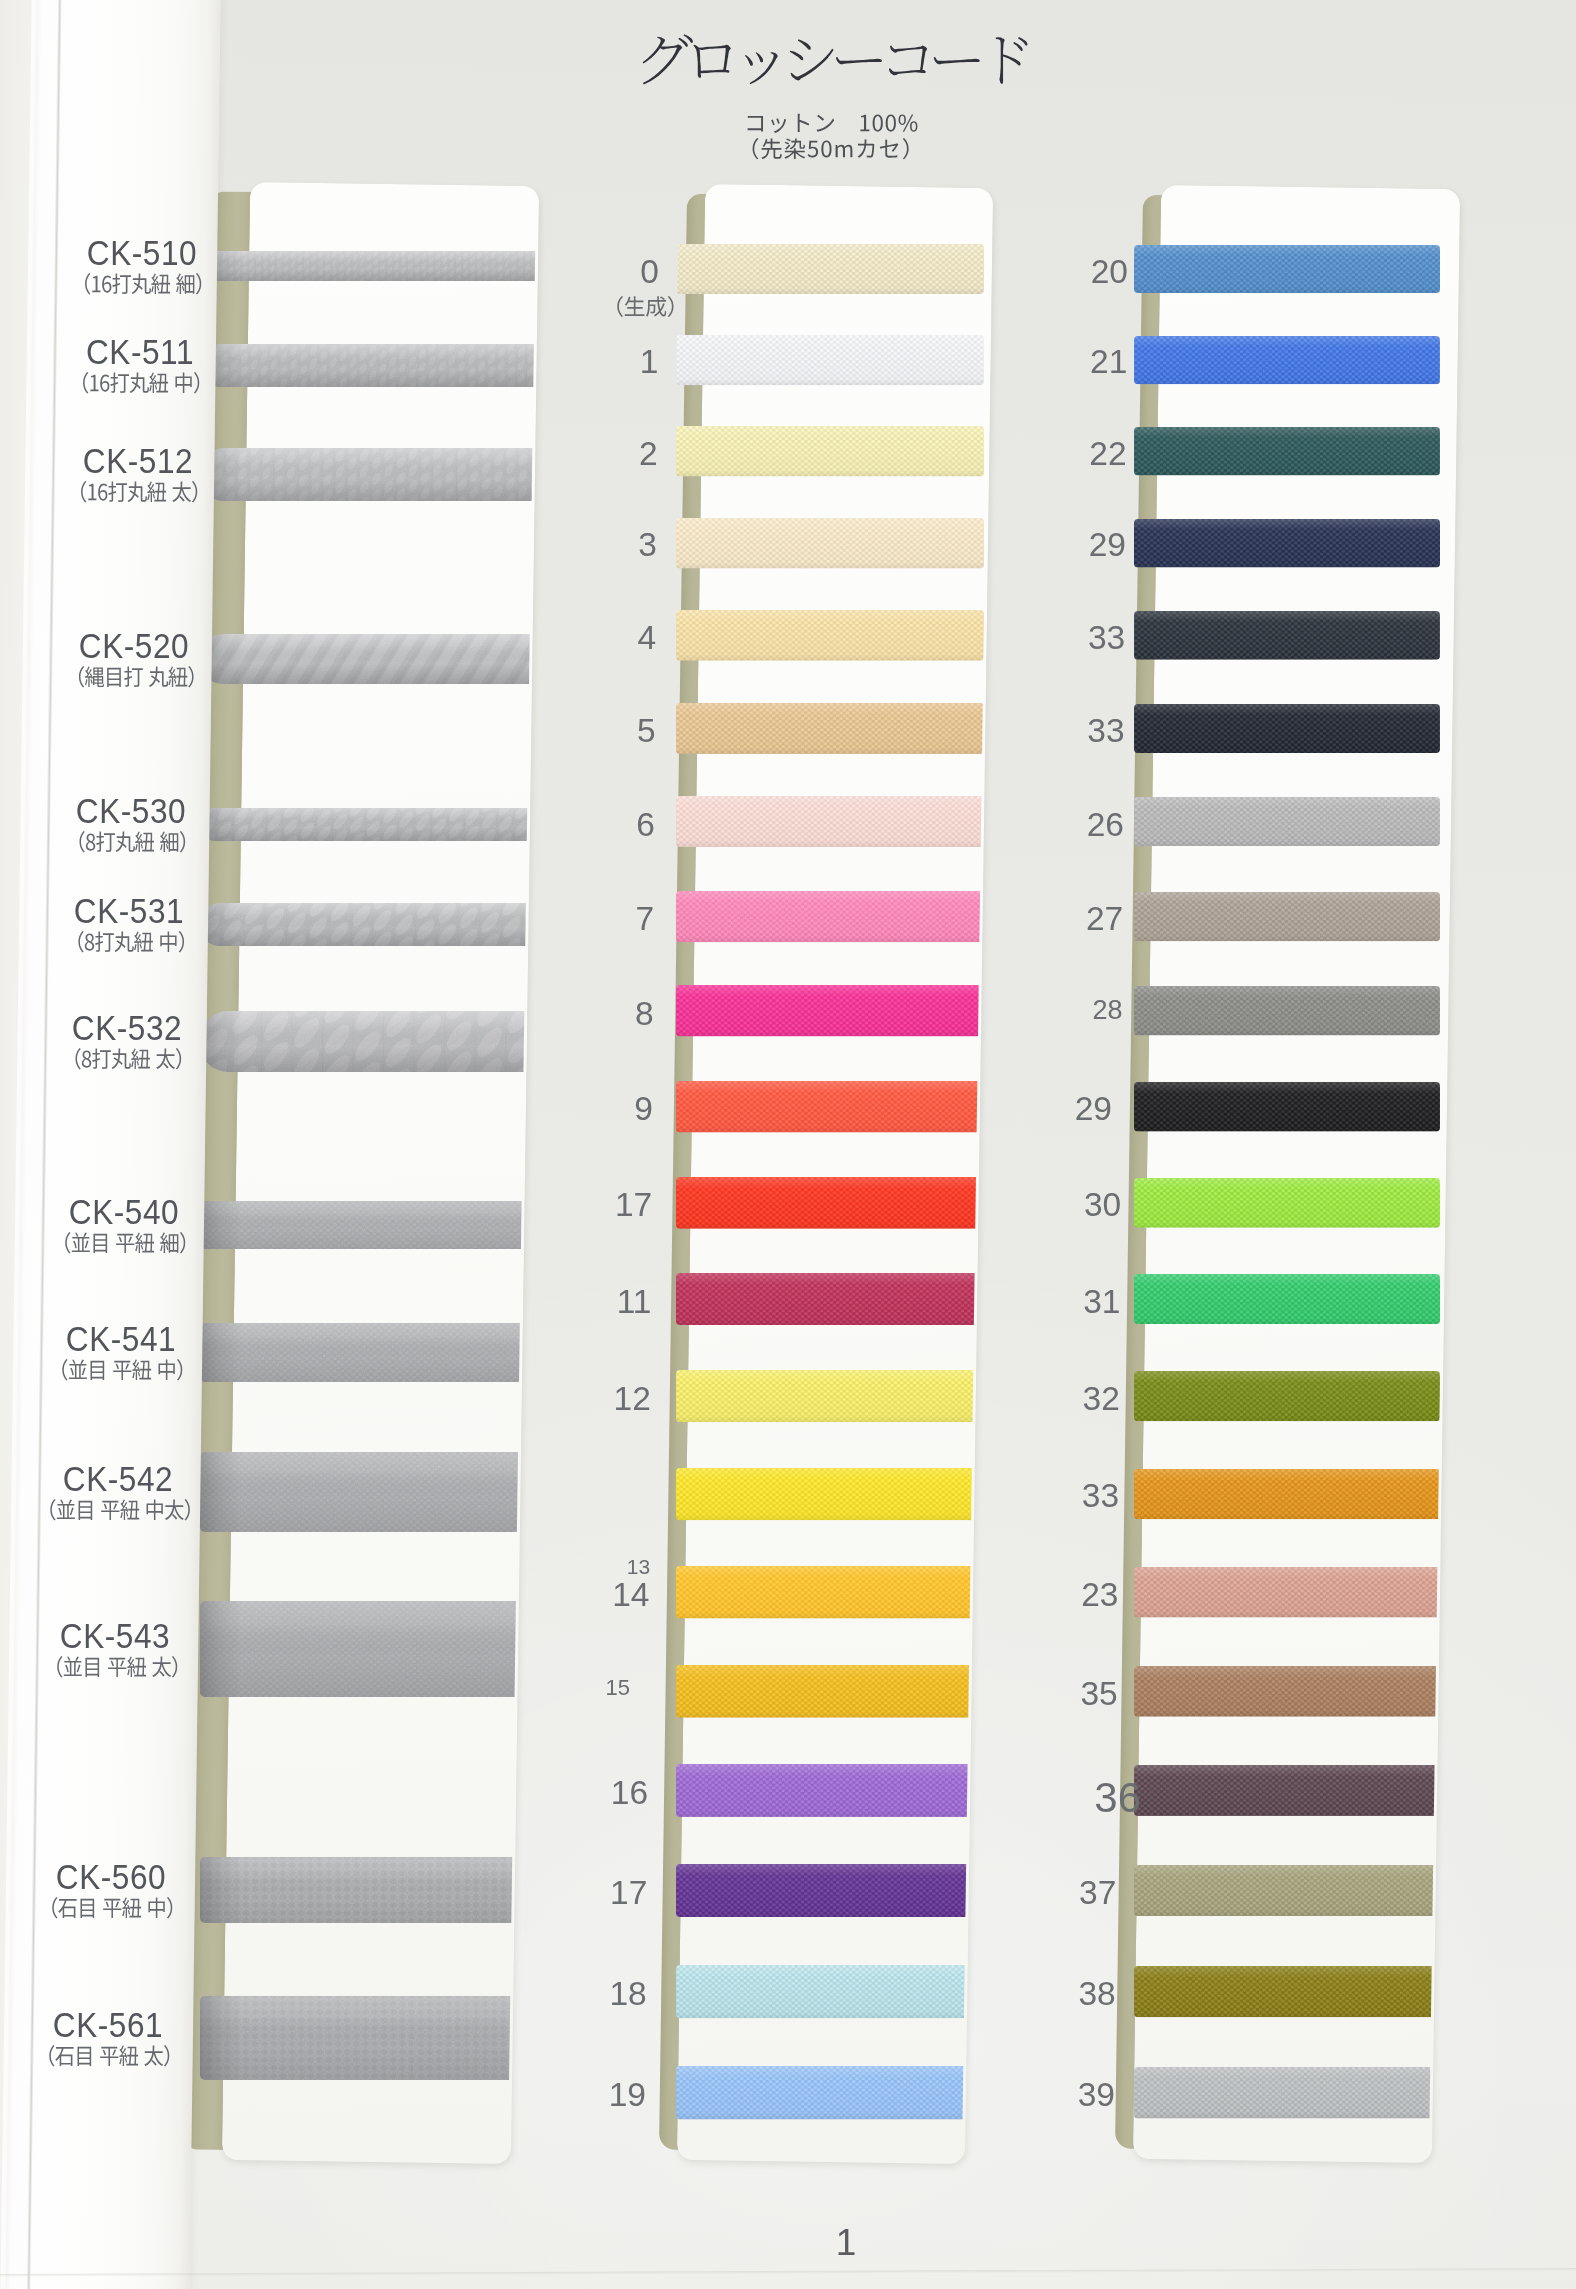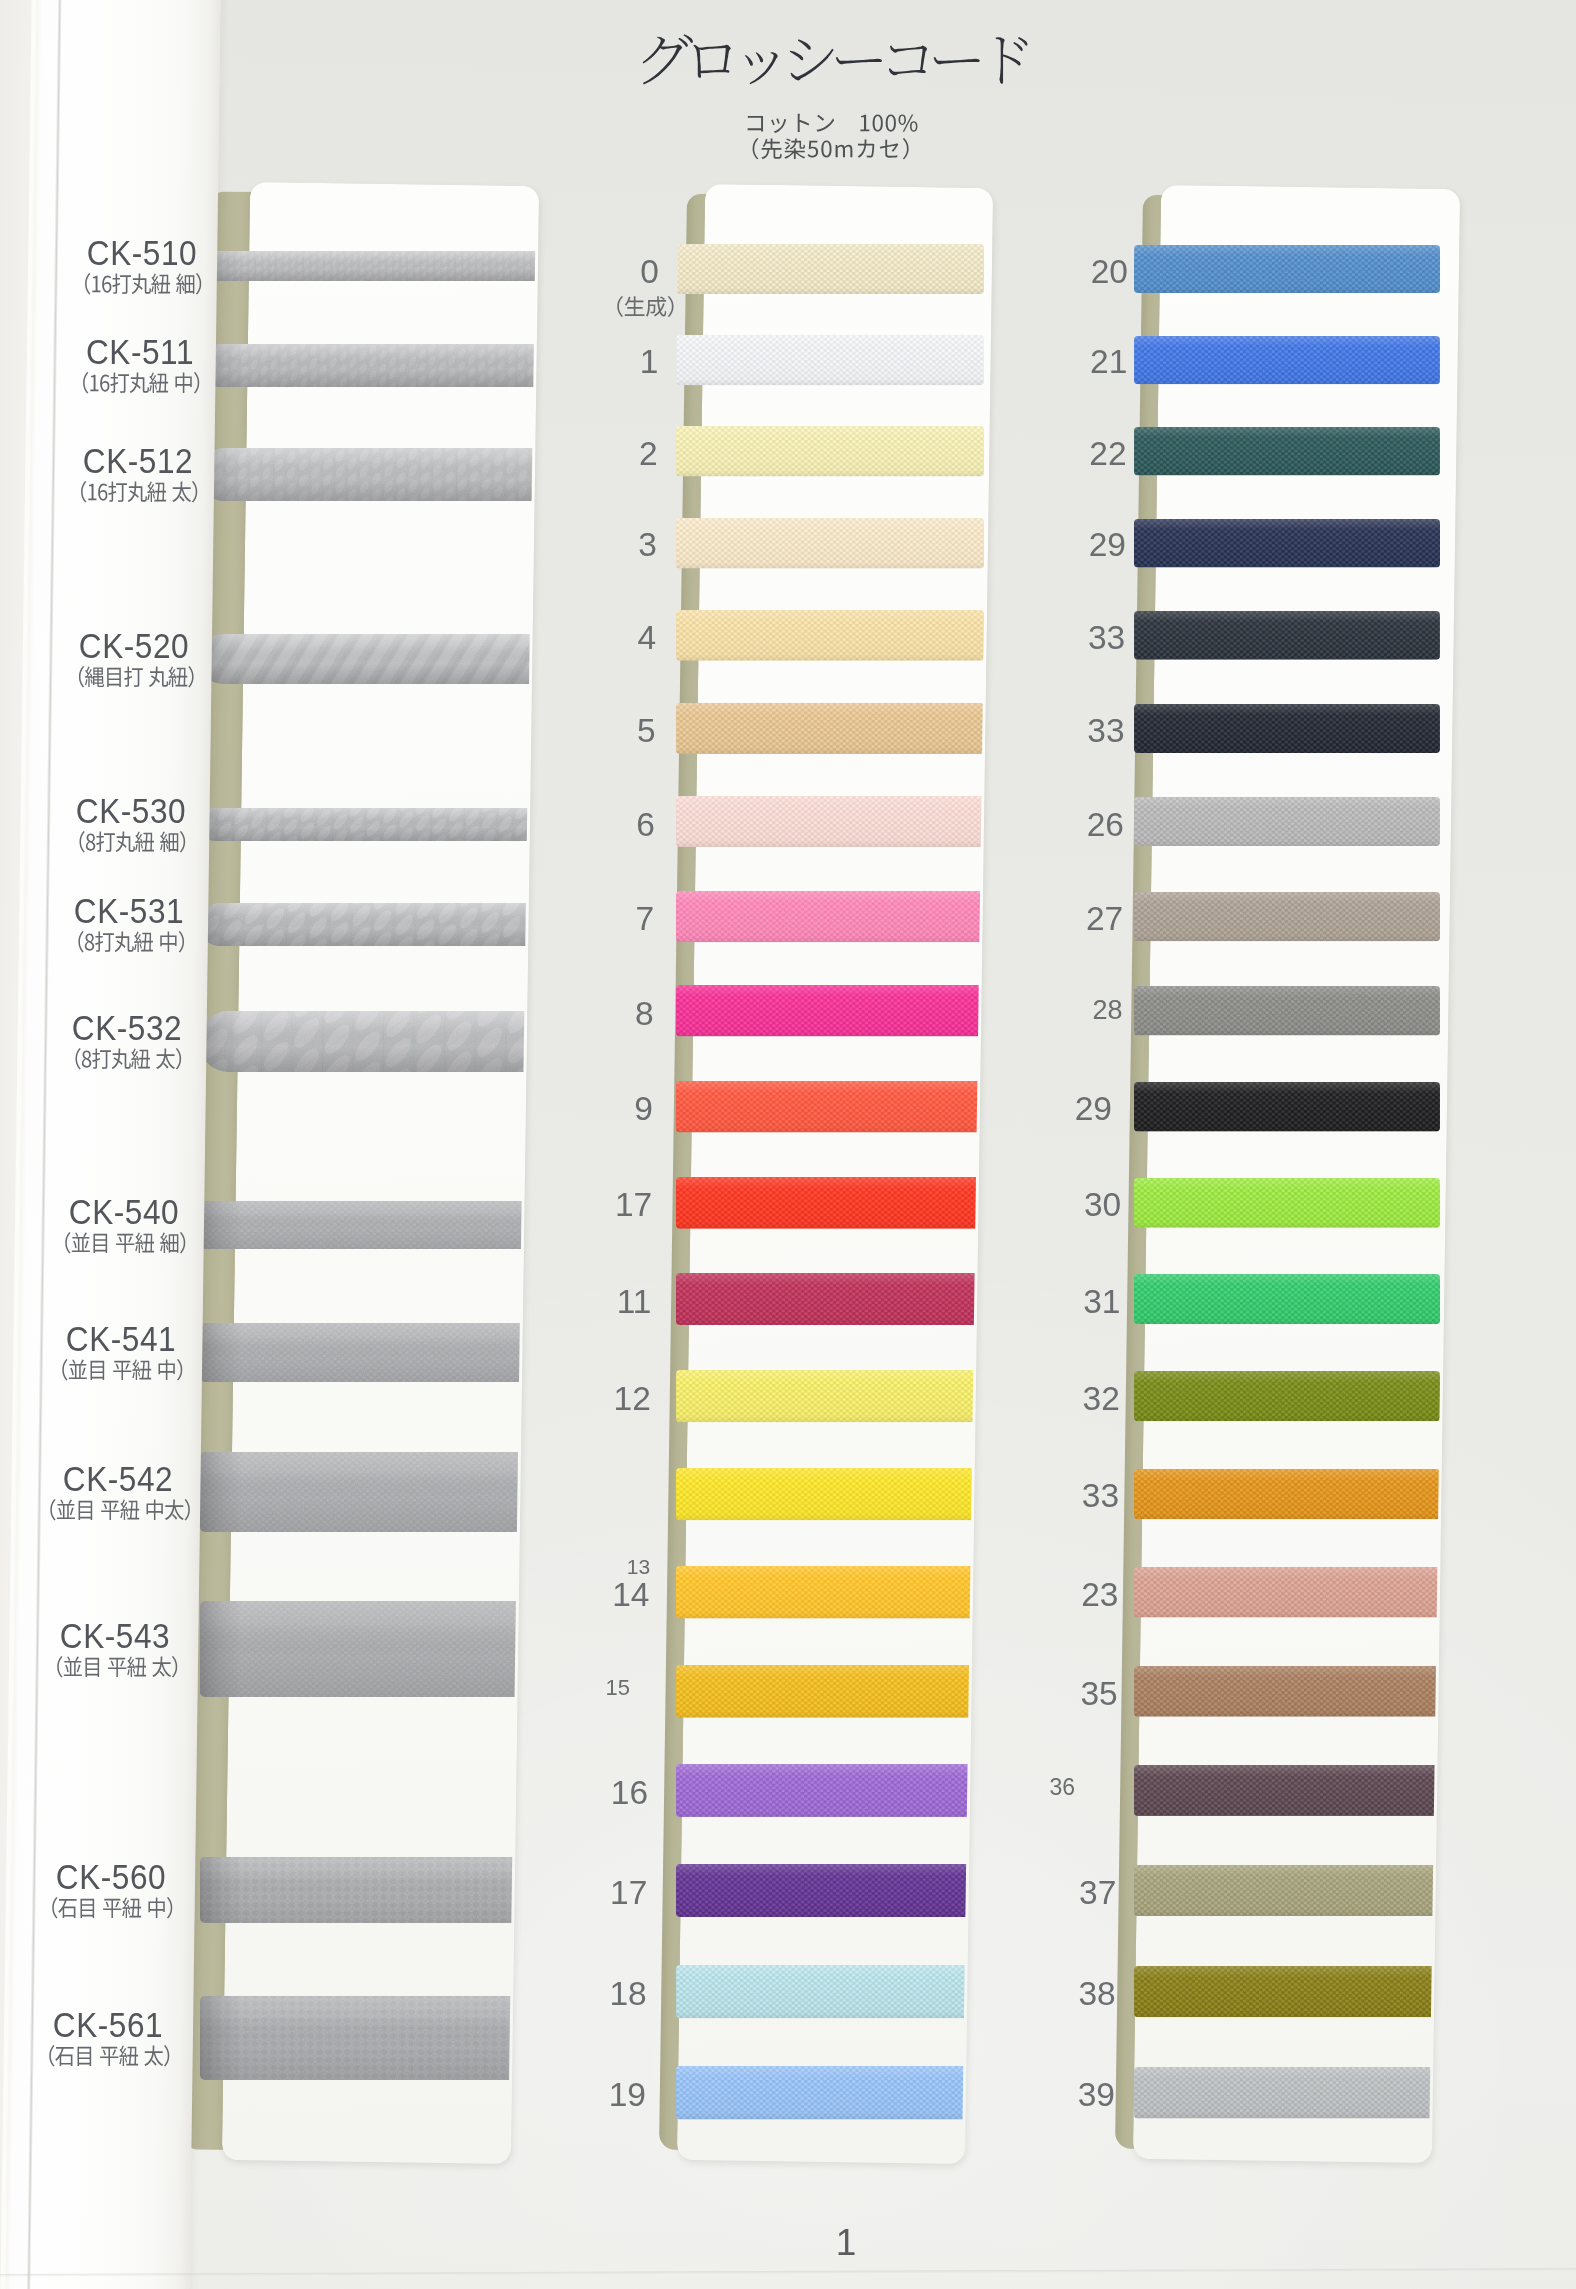--- a/index.html
+++ b/index.html
@@ -1830,21 +1830,21 @@
       <div class="numlbl" style="left:1043.8947368421052px;top:805.5px;width:80px;font-size:33.5px;letter-spacing:0px">26</div>
       <div class="numlbl" style="left:1043.2105263157894px;top:899.7px;width:80px;font-size:33.5px;letter-spacing:0px">27</div>
       <div class="numlbl" style="left:1042.5263157894738px;top:994.5px;width:80px;font-size:27px;letter-spacing:0px">28</div>
       <div class="numlbl" style="left:1032px;top:1089.9px;width:80px;font-size:33.5px;letter-spacing:0px">29</div>
       <div class="numlbl" style="left:1041.157894736842px;top:1185.9px;width:80px;font-size:33.5px;letter-spacing:0px">30</div>
       <div class="numlbl" style="left:1040.4736842105262px;top:1282.5px;width:80px;font-size:33.5px;letter-spacing:0px">31</div>
       <div class="numlbl" style="left:1039.7894736842106px;top:1379.6px;width:80px;font-size:33.5px;letter-spacing:0px">32</div>
       <div class="numlbl" style="left:1039.1052631578948px;top:1477.4px;width:80px;font-size:33.5px;letter-spacing:0px">33</div>
       <div class="numlbl" style="left:1038.421052631579px;top:1575.7px;width:80px;font-size:33.5px;letter-spacing:0px">23</div>
       <div class="numlbl" style="left:1037.7368421052631px;top:1674.7px;width:80px;font-size:33.5px;letter-spacing:0px">35</div>
-      <div class="numlbl" style="left:995px;top:1774.2px;width:80px;font-size:23px;letter-spacing:0px">36</div>
+      <div class="numlbl" style="left:1061px;top:1774.2px;width:80px;font-size:42px;letter-spacing:0px">36</div>
       <div class="numlbl" style="left:1036.3684210526317px;top:1874.3px;width:80px;font-size:33.5px;letter-spacing:0px">37</div>
       <div class="numlbl" style="left:1035.6842105263158px;top:1975.0px;width:80px;font-size:33.5px;letter-spacing:0px">38</div>
       <div class="numlbl" style="left:1035px;top:2076.2px;width:80px;font-size:33.5px;letter-spacing:0px">39</div>
     </div>
   <div class="leftpage"></div>
   <div class="pagecrease2"></div>
   <div class="pagecrease"></div>
   <div class="bottomedge"></div>
   <div id="cordlabels">
       <div class="codelbl" style="left:42px;top:233.3px;width:200px;font-size:35.5px;letter-spacing:0.6px;transform:scaleX(.890);transform-origin:50% 0">CK-510</div>

